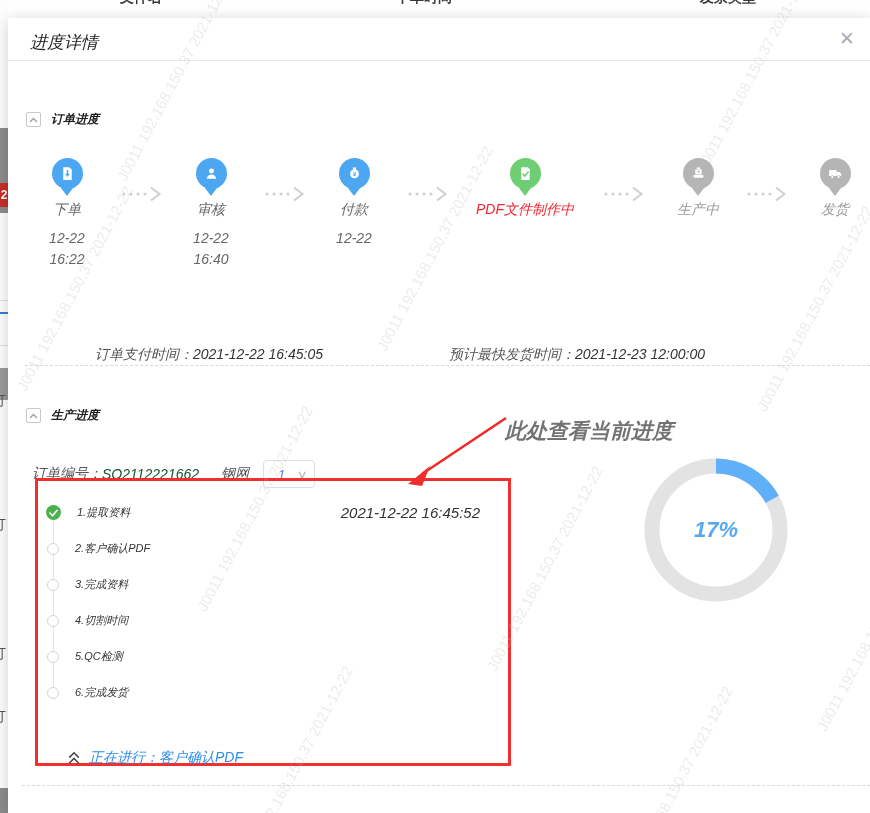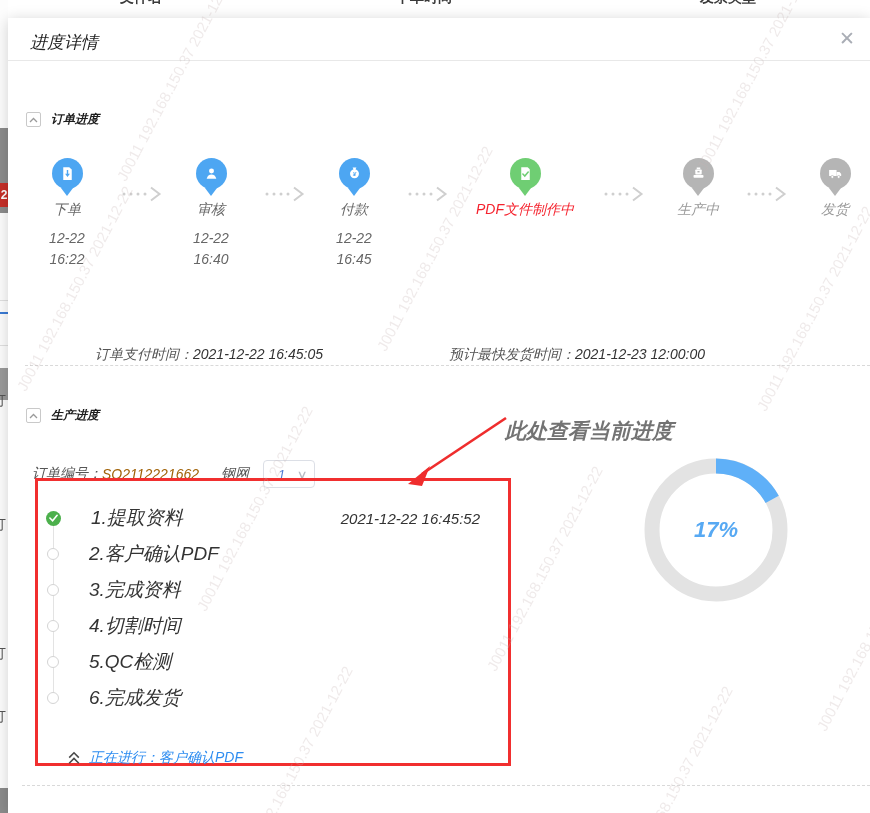--- a/index.html
+++ b/index.html
@@ -53,21 +53,21 @@
 
   .annot-text { position:absolute; left:497px; top:399px; font-size:21px; font-weight:700; color:#737373; z-index:4; }
   .annot-arrow { position:absolute; left:392px; top:392px; z-index:4; }
 
   .red-box { position:absolute; left:27px; top:460px; width:476px; height:288px; border:3px solid #f12f2f; z-index:3; }
   .plist { position:absolute; left:0; top:0; width:100%; height:100%; }
   .pconn { position:absolute; left:15px; top:40px; width:1px; height:178px; background:#e3e3e3; }
   .prow { position:absolute; left:0; display:flex; align-items:center; width:100%; }
   .pdot-done { width:15px; height:15px; border-radius:50%; background:#4cb04c; display:flex; align-items:center; justify-content:center; margin-left:8px; }
   .pdot { width:12px; height:12px; border-radius:50%; background:#fff; border:1px solid #d4d4d4; margin-left:9px; }
-  .plabel { margin-left:30px; font-size:19px; color:#333; }
+  .plabel { margin-left:16px; font-size:11px; color:#333; }
   .ptime { position:absolute; right:28px; font-size:15px; color:#333; }
   .current-row { position:absolute; left:28px; top:268px; display:flex; align-items:center; gap:7px; }
   .current-label { font-size:14px; color:#2d8cf0; }
 
   
   .donut-wrap { position:absolute; left:628px; top:432px; width:160px; height:160px; z-index:2; }
   .donut-pct { position:absolute; left:0; top:0; width:160px; height:160px; display:flex; align-items:center; justify-content:center; font-size:22px; font-weight:700; color:#57a9f3; }
 
   
   .wm { position:absolute; inset:0; z-index:6; pointer-events:none; overflow:hidden; }
@@ -143,21 +143,20 @@
     <div class="step" style="left:276px;">
       <div class="pin pin-blue">
         <svg width="17" height="17" viewBox="0 0 24 24">
             <path fill="#fff" d="M9.3 3.5h5.4l-1.3 2.6c2.9 1 4.9 3.5 4.9 6.4 0 3.8-2.8 6.3-6.3 6.3s-6.3-2.5-6.3-6.3c0-2.9 2-5.4 4.9-6.4z"></path>
             <text x="12" y="15.6" font-size="8.5" font-weight="bold" fill="#4da6f2" text-anchor="middle">¥</text>
           </svg>
       </div>
       <div class="step-label lbl-done">付款</div>
       <div class="step-date">
         <div>12-22</div>
-          <div>16:45</div>
       </div>
     </div>
 
     <div class="step" style="left:447px;">
       <div class="pin pin-green">
         <svg width="17" height="17" viewBox="0 0 24 24">
             <path fill="#fff" d="M6 3h9l3 3v15H6z"></path>
             <path d="M8.3 12.8l2.7 2.8 4.8-5.6" stroke="#6fce73" stroke-width="2.2" fill="none" stroke-linecap="round"></path>
           </svg>
       </div>
@@ -247,21 +246,21 @@
       <div class="collapse-box">
         <svg width="9" height="6" viewBox="0 0 9 6">
             <polyline points="1,5 4.5,1.5 8,5" fill="none" stroke="#9a9a9a" stroke-width="1.3"></polyline>
           </svg>
       </div>
       <div class="section-title">生产进度</div>
     </div>
 
     <div class="orderno-row">
       <span>订单编号：</span>
-      <span style="color:#a16207">SO2112221662</span>
+      <span style="color:#14532d">SO2112221662</span>
       <span style="margin-left:22px">钢网</span>
       <div class="select-box">
         <span class="select-val">1</span>
         <span class="select-arrow">∨</span>
       </div>
     </div>
 
     <div class="annot-text">此处查看当前进度</div>
     <svg class="annot-arrow" width="120" height="90" viewBox="0 0 120 90">
       <line x1="106" y1="8" x2="22" y2="64" stroke="#ef2d2d" stroke-width="2.6"></line>

